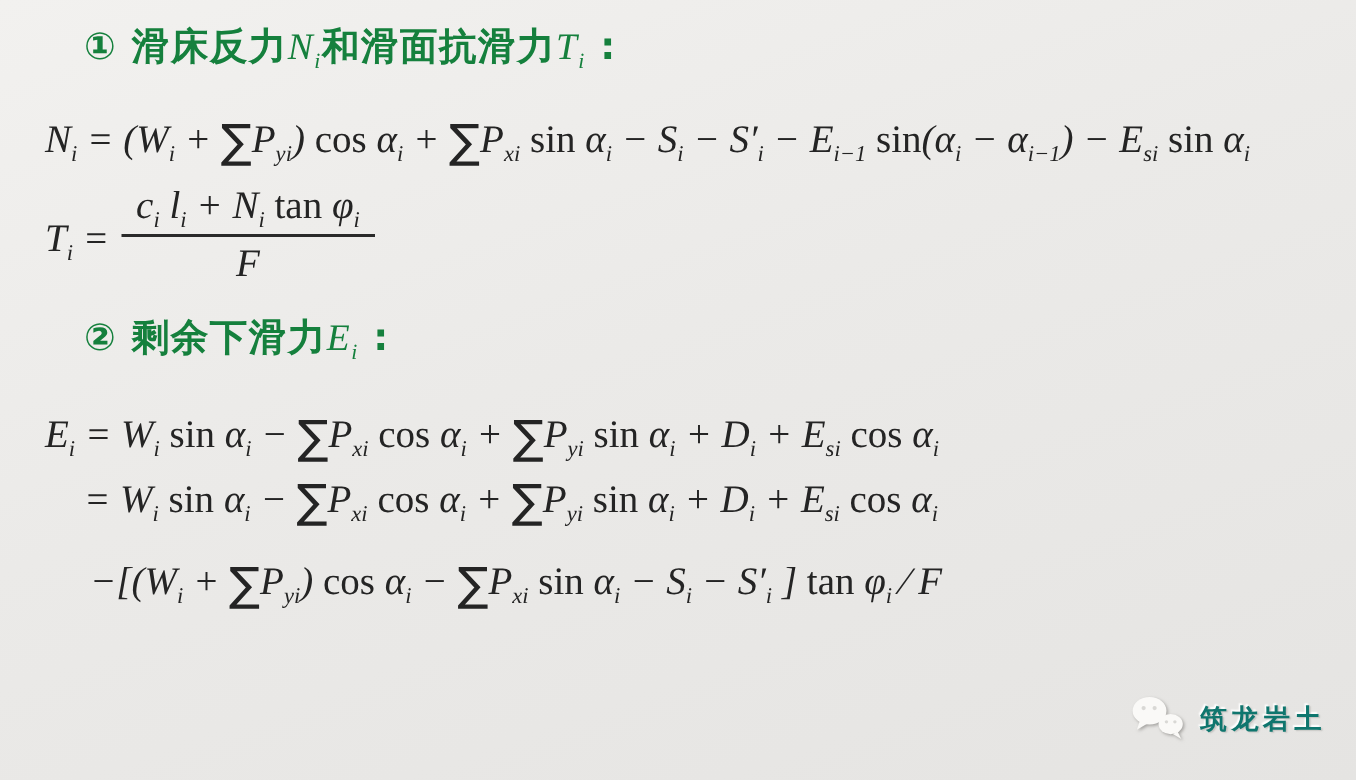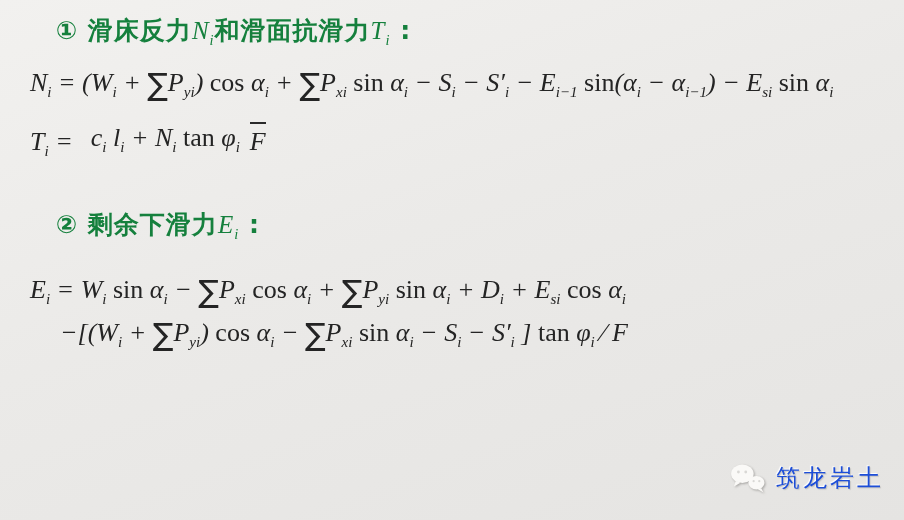--- a/index.html
+++ b/index.html
@@ -19,37 +19,37 @@
   #h1{top:14px;}
   #h2{top:208px;}
   .eq{
     font-size:26px;color:#242424;white-space:nowrap;
     font-family:"Liberation Serif","DejaVu Serif",serif;
   }
   .mi{font-family:"Liberation Serif","DejaVu Serif",serif;font-style:italic;}
   .mi .fn{font-style:normal;}
   .mi .sum{font-style:normal;font-size:1.18em;font-family:"DejaVu Sans",sans-serif;line-height:1;vertical-align:-0.12em;letter-spacing:0;}
   sub{font-size:0.58em;line-height:0;}
-  #eq-n{position:absolute;left:30px;top:68px;}
+  #eq-n{position:absolute;left:30px;top:78px;}
   #eq-t{position:absolute;left:30px;top:124px;display:flex;align-items:center;gap:8px;}
-  .frac{display:inline-flex;align-items:center;transform:translateY(-2px);}
+  .frac{display:inline-flex;flex-direction:column;transform:translateY(-2px);}
   .frac .num{padding:0 10px 4px;}
   .frac .den{border-top:2px solid #2a2a2a;align-self:stretch;text-align:center;padding-top:3px;}
   #eblock{position:absolute;left:30px;top:270px;}
   #eblock .eq{height:43px;display:flex;align-items:center;text-align:right;}
   .ind-a{padding-left:34px;}
   .ind-b{padding-left:26px;}
-  .ind-c{padding-left:30px;}
+  .ind-c{padding-left:30px;margin-top:12px;}
   .watermark{
     position:absolute;right:20px;bottom:26px;
     display:flex;align-items:center;gap:9px;
   }
   .wicon svg{filter:drop-shadow(1px 1px 1px rgba(110,108,104,0.55));display:block;}
   .wtext{
-    font-size:24px;font-weight:normal;letter-spacing:3px;color:#1d4ed8;
+    font-size:18px;font-weight:bold;letter-spacing:3px;color:#0f766e;
     text-shadow:1px 1px 1px #c3c2bf, -1px -1px 1px #ffffff;
     font-family:"Liberation Sans","DejaVu Sans",sans-serif;
   }
 </style>
 </head>
 <body>
 
 <div class="page">
 
   <div id="h1" class="heading">① 滑床反力<span class="mi">N<sub>i</sub></span>和滑面抗滑力<span class="mi">T<sub>i</sub></span> :</div>
@@ -63,20 +63,23 @@
       <span class="den"><span class="mi">F</span></span>
     </span>
   </div>
 
   <div id="h2" class="heading">② 剩余下滑力<span class="mi">E<sub>i</sub></span> :</div>
 
   <div id="eblock">
     <div class="eq">
         <span class="mi">E<sub>i</sub> = W<sub>i</sub> <span class="fn">sin</span> α<sub>i</sub> − <span class="sum">∑</span>P<sub>xi</sub> <span class="fn">cos</span> α<sub>i</sub> + <span class="sum">∑</span>P<sub>yi</sub> <span class="fn">sin</span> α<sub>i</sub> + D<sub>i</sub> + E<sub>si</sub> <span class="fn">cos</span> α<sub>i</sub></span>
       </div>
+    <div class="eq ind-b">
+        <span class="mi">= W<sub>i</sub> <span class="fn">sin</span> α<sub>i</sub> − <span class="sum">∑</span>P<sub>xi</sub> <span class="fn">cos</span> α<sub>i</sub> + <span class="sum">∑</span>P<sub>yi</sub> <span class="fn">sin</span> α<sub>i</sub> + D<sub>i</sub> + E<sub>si</sub> <span class="fn">cos</span> α<sub>i</sub></span>
+      </div>
     <div class="eq ind-c">
         <span class="mi">−[(W<sub>i</sub> + <span class="sum">∑</span>P<sub>yi</sub>) <span class="fn">cos</span> α<sub>i</sub> − <span class="sum">∑</span>P<sub>xi</sub> <span class="fn">sin</span> α<sub>i</sub> − S<sub>i</sub> − S′<sub>i</sub> ] <span class="fn">tan</span> φ<sub>i</sub> ⁄ F</span>
       </div>
   </div>
 
   <div class="watermark">
     <span class="wicon">
       <svg width="38" height="31" viewBox="0 0 40 33">
         <ellipse cx="14" cy="11.5" rx="12" ry="9.8" fill="#faf9f7"></ellipse>
         <path d="M7 19 L5 25 L12 21 Z" fill="#faf9f7"></path>

